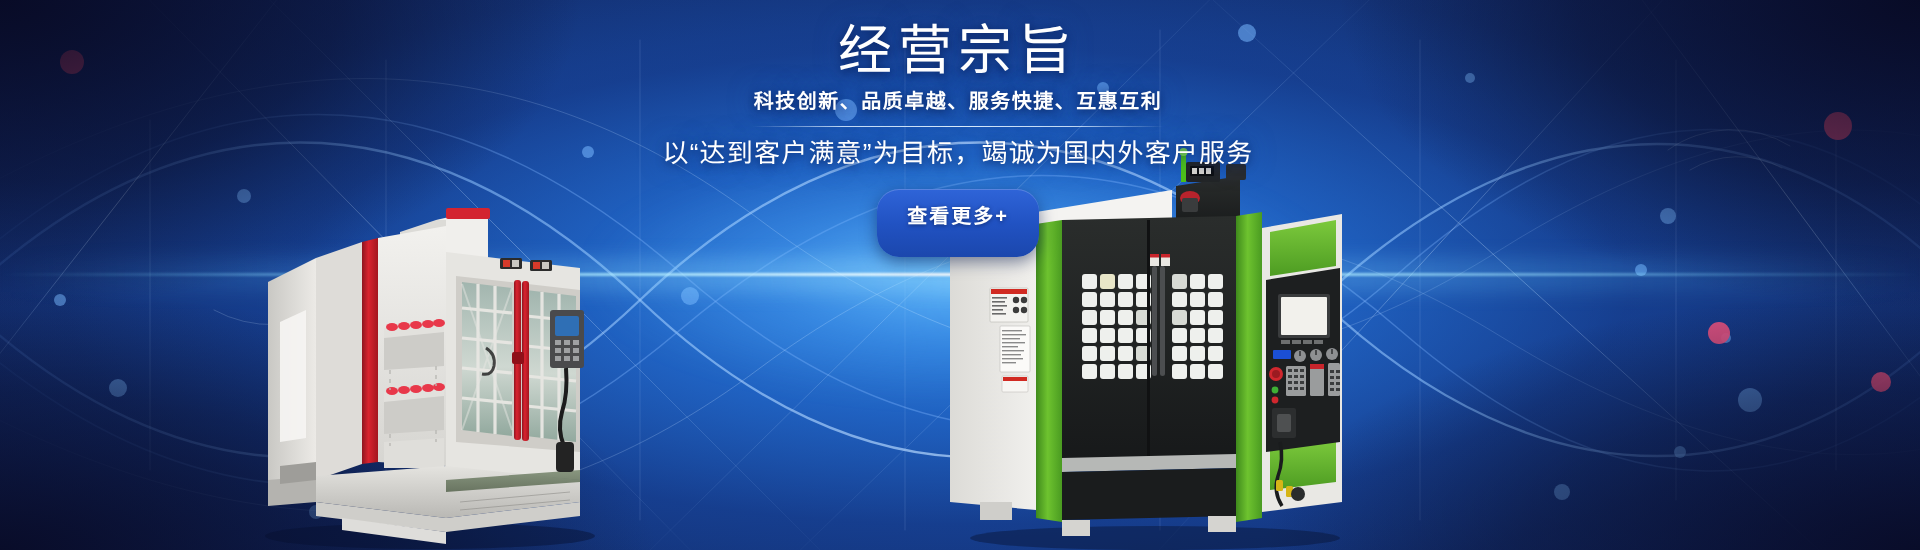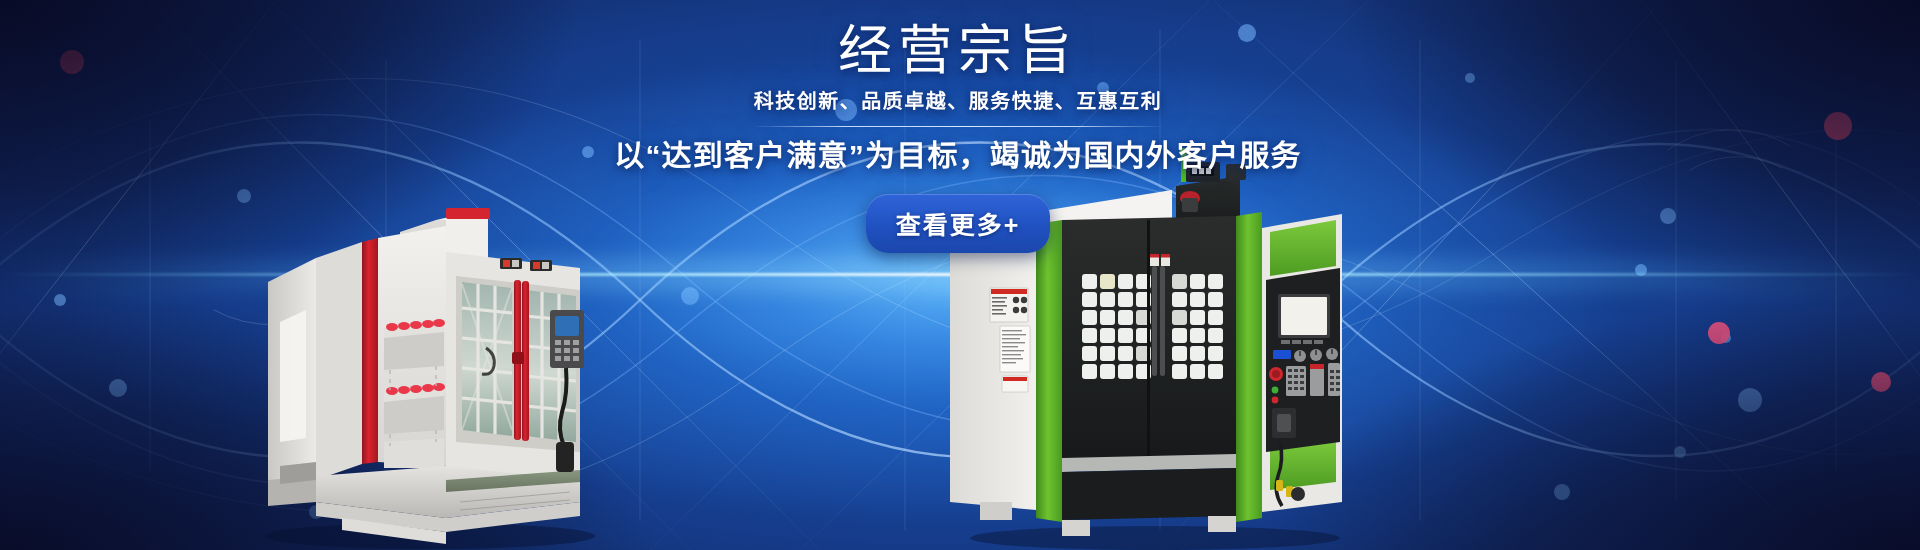--- a/index.html
+++ b/index.html
@@ -65,29 +65,29 @@
   }
   .tagline {
     font-size:20px; line-height:1.2; font-weight:700; color:#ffffff;
     letter-spacing:1.5px;
   }
   .rule {
     width:412px; height:1px; margin:13px auto 11px;
     background:linear-gradient(90deg, rgba(190,225,255,0) 0%, rgba(216,236,255,0.92) 22%, rgba(226,242,255,0.98) 50%, rgba(216,236,255,0.92) 78%, rgba(190,225,255,0) 100%);
   }
   .subline {
-    font-size:30px; line-height:1.2; font-weight:700; color:#ffffff;
+    font-size:26px; line-height:1.2; font-weight:400; color:#ffffff;
     letter-spacing:1.2px;
   }
   .cta-wrap { margin-top:20px; }
   .cta {
-    display:inline-block; padding:11px 30px 12px;
+    display:inline-block; padding:11px 30px 28px;
     border-radius:22px; border:0; cursor:pointer;
     background:linear-gradient(180deg,#2f64d8 0%,#2152c2 52%,#1b47ad 100%);
-    color:#ffffff; font-size:25px; font-weight:700; letter-spacing:2px;
+    color:#ffffff; font-size:20px; font-weight:700; letter-spacing:2px;
     font-family:inherit;
     box-shadow:0 5px 16px rgba(6,24,74,0.50), inset 0 1px 0 rgba(255,255,255,0.20);
     text-shadow:0 1px 4px rgba(5,20,60,0.60);
   }
 
   
   .machine { position:absolute; z-index:30; }
   .machine svg { display:block; overflow:visible; }
   .m-left  { left:250px;  bottom:0; }
   .m-right { left:940px;  bottom:0; }

